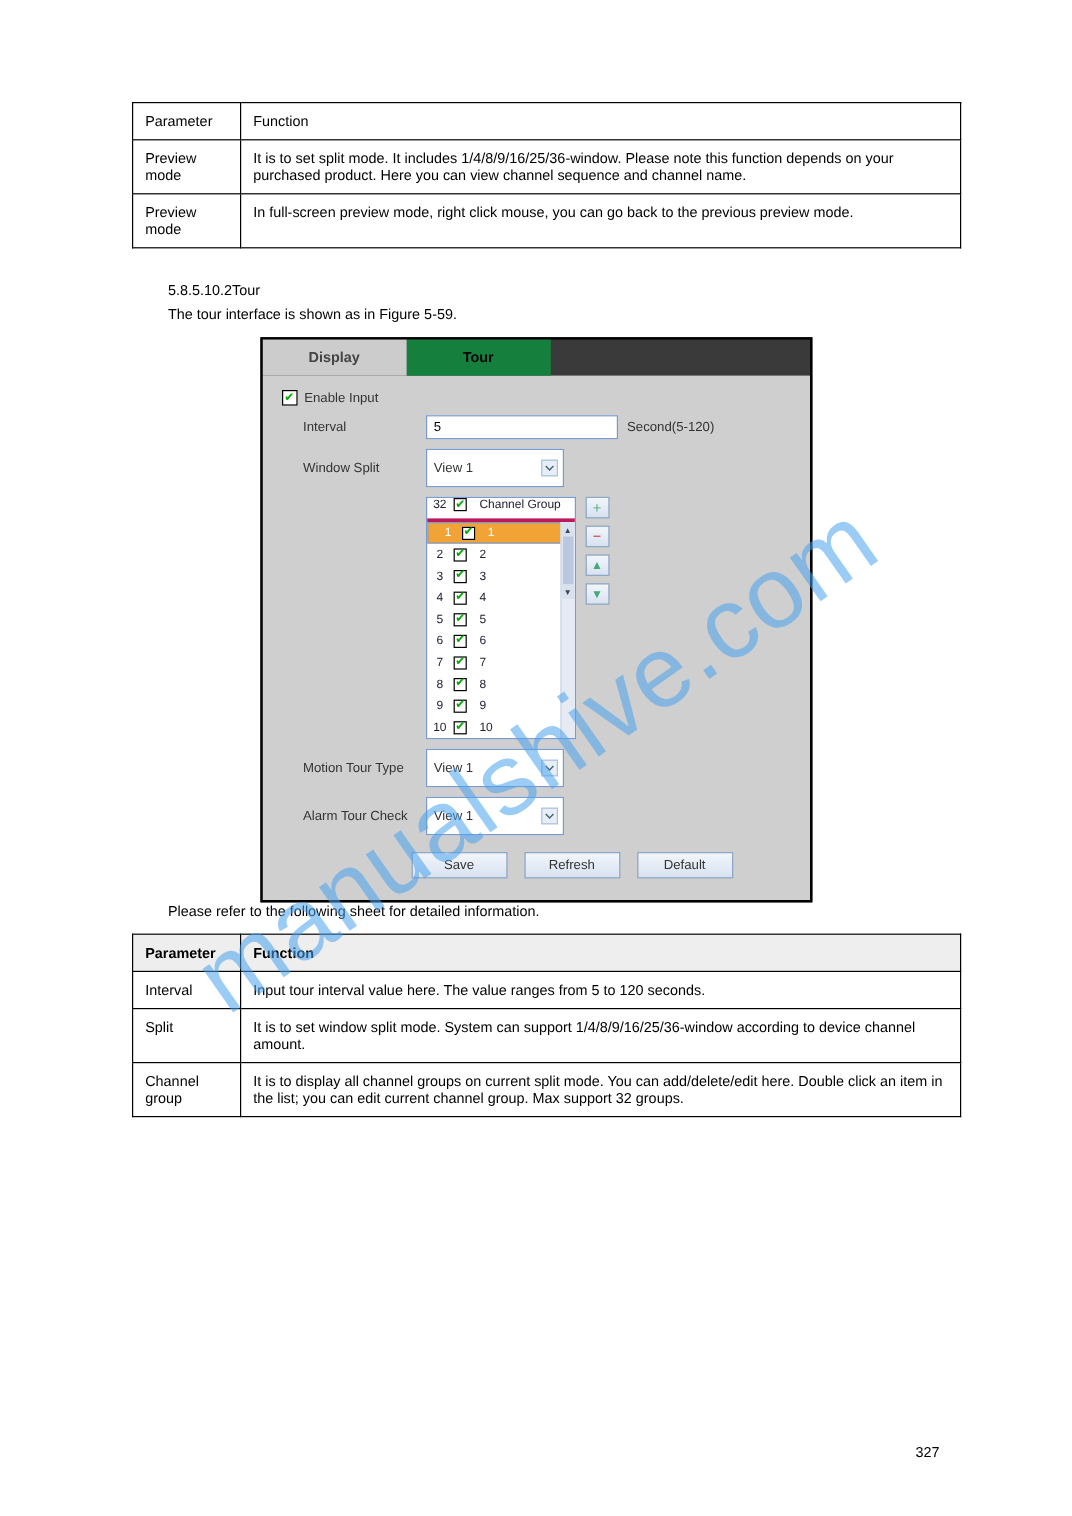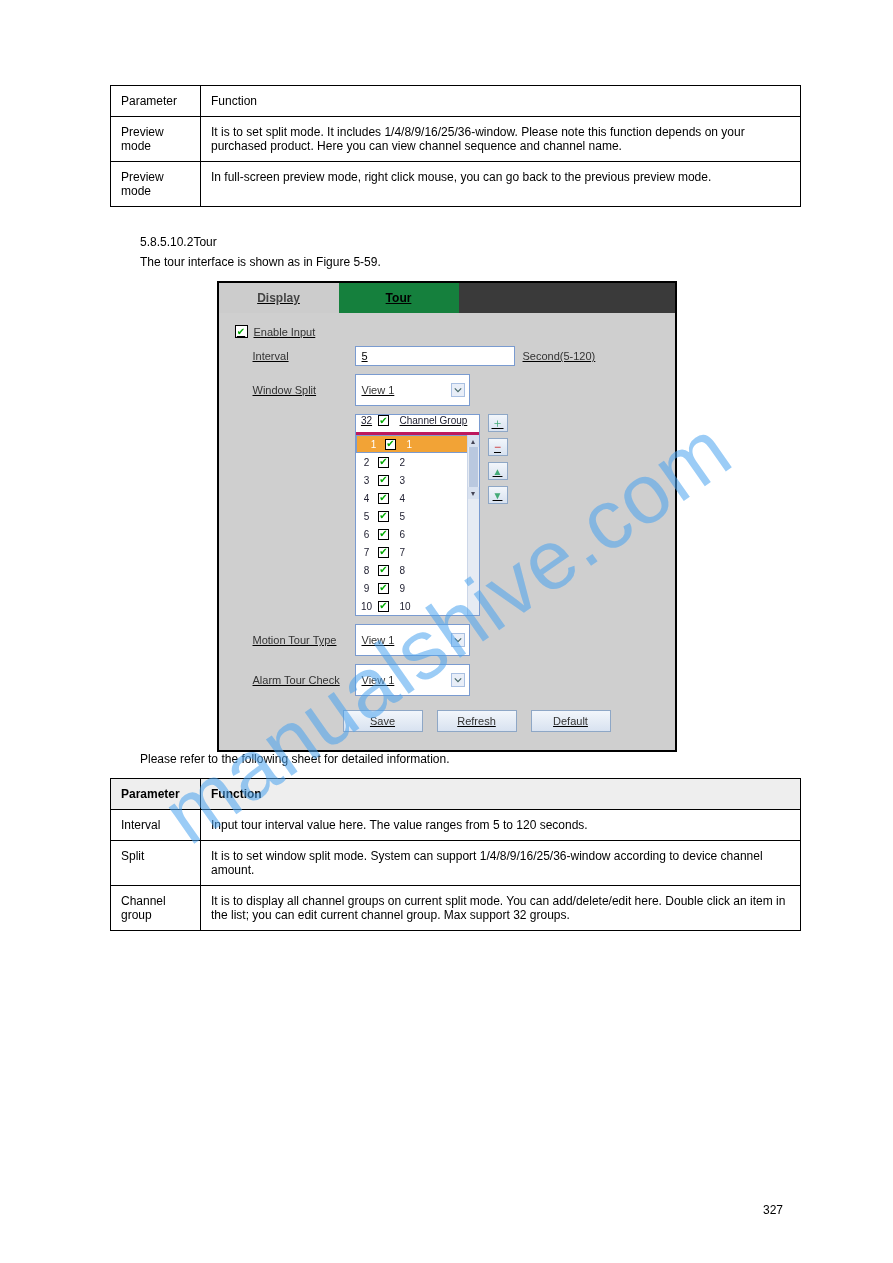--- a/index.html
+++ b/index.html
@@ -10,21 +10,21 @@
   table.tbl { border-collapse: collapse; width: 691px; margin: 0 auto; }
   table.tbl td, table.tbl th { border: 1px solid #000; padding: 8px 10px; font-size: 12px; vertical-align: top; }
   table.tbl th { background: #eee; font-weight: bold; text-align: left; }
   .col1 { width: 90px; }
 
   .section-title { font-size: 12px; margin: 28px 0 6px 30px; }
   .section-body  { font-size: 12px; margin: 0 0 12px 30px; }
   .figcap { text-align: center; font-size: 12px; margin: 10px 0 16px 0; }
 
   
-  .shot-wrap { width: 460px; margin: 0 auto; text-decoration: underline; }
+  .shot-wrap { width: 460px; margin: 0 auto; }
   .shot { width: 460px; border: 2px solid #000; background: #3a3a3a; }
   .tabbar { display: flex; height: 30px; }
   .tabbar .tab { width: 120px; height: 30px; display: flex; align-items: center; justify-content: center; font-size: 12px; font-weight: bold; }
   .tab-inactive { background: #ccc; color: #444; }
   .tab-active   { background: #15803d; color: #000; }
   .panel { background: #cfcfcf; padding: 12px 16px 18px 16px; }
   .row { display: flex; align-items: center; margin-bottom: 8px; }
   .lbl { width: 120px; font-size: 11px; color: #333; }
   .chk { width: 13px; height: 13px; border: 1px solid #000; background: #fff; display: inline-flex; align-items: center; justify-content: center; margin-right: 6px; }
   .chk.checked::after { content: "✔"; color: #0a0; font-size: 10px; line-height: 10px; }

